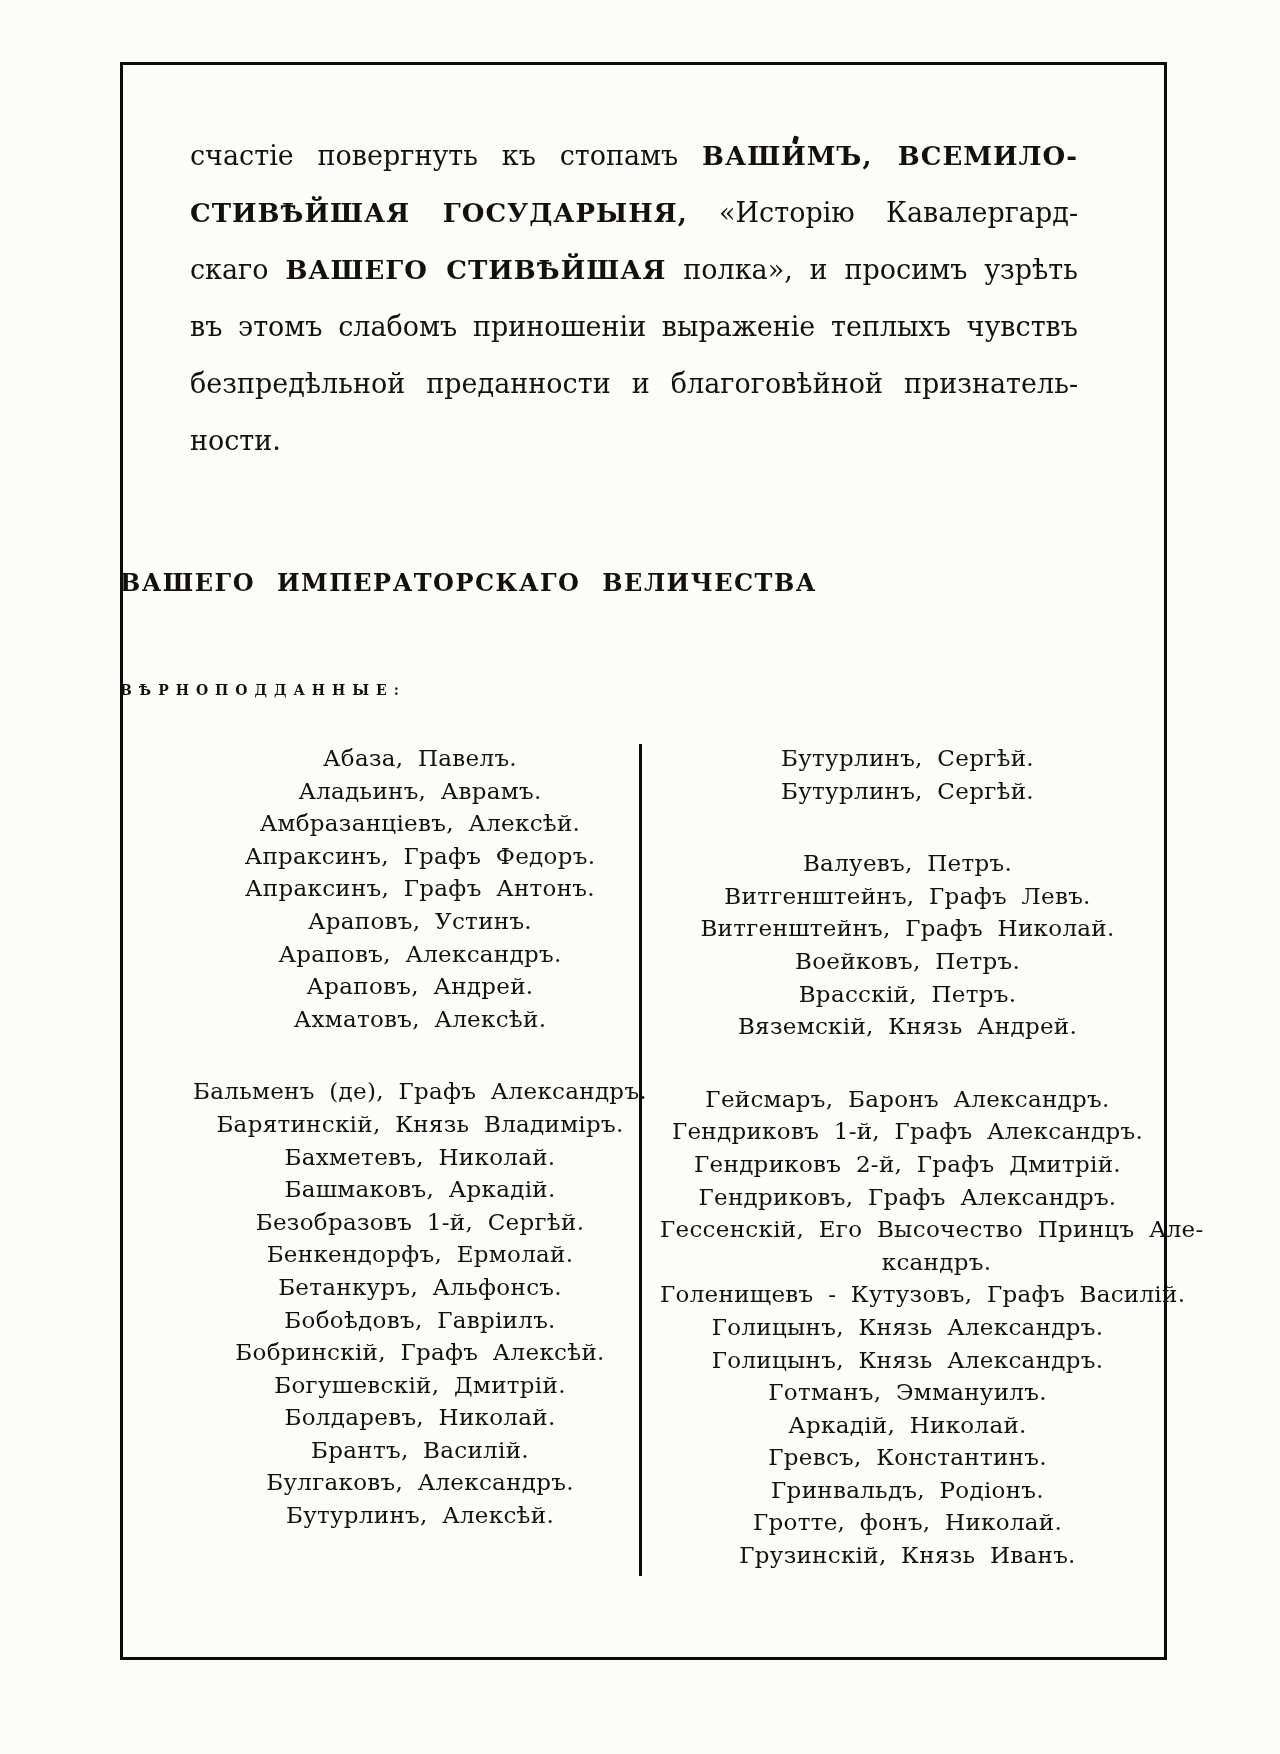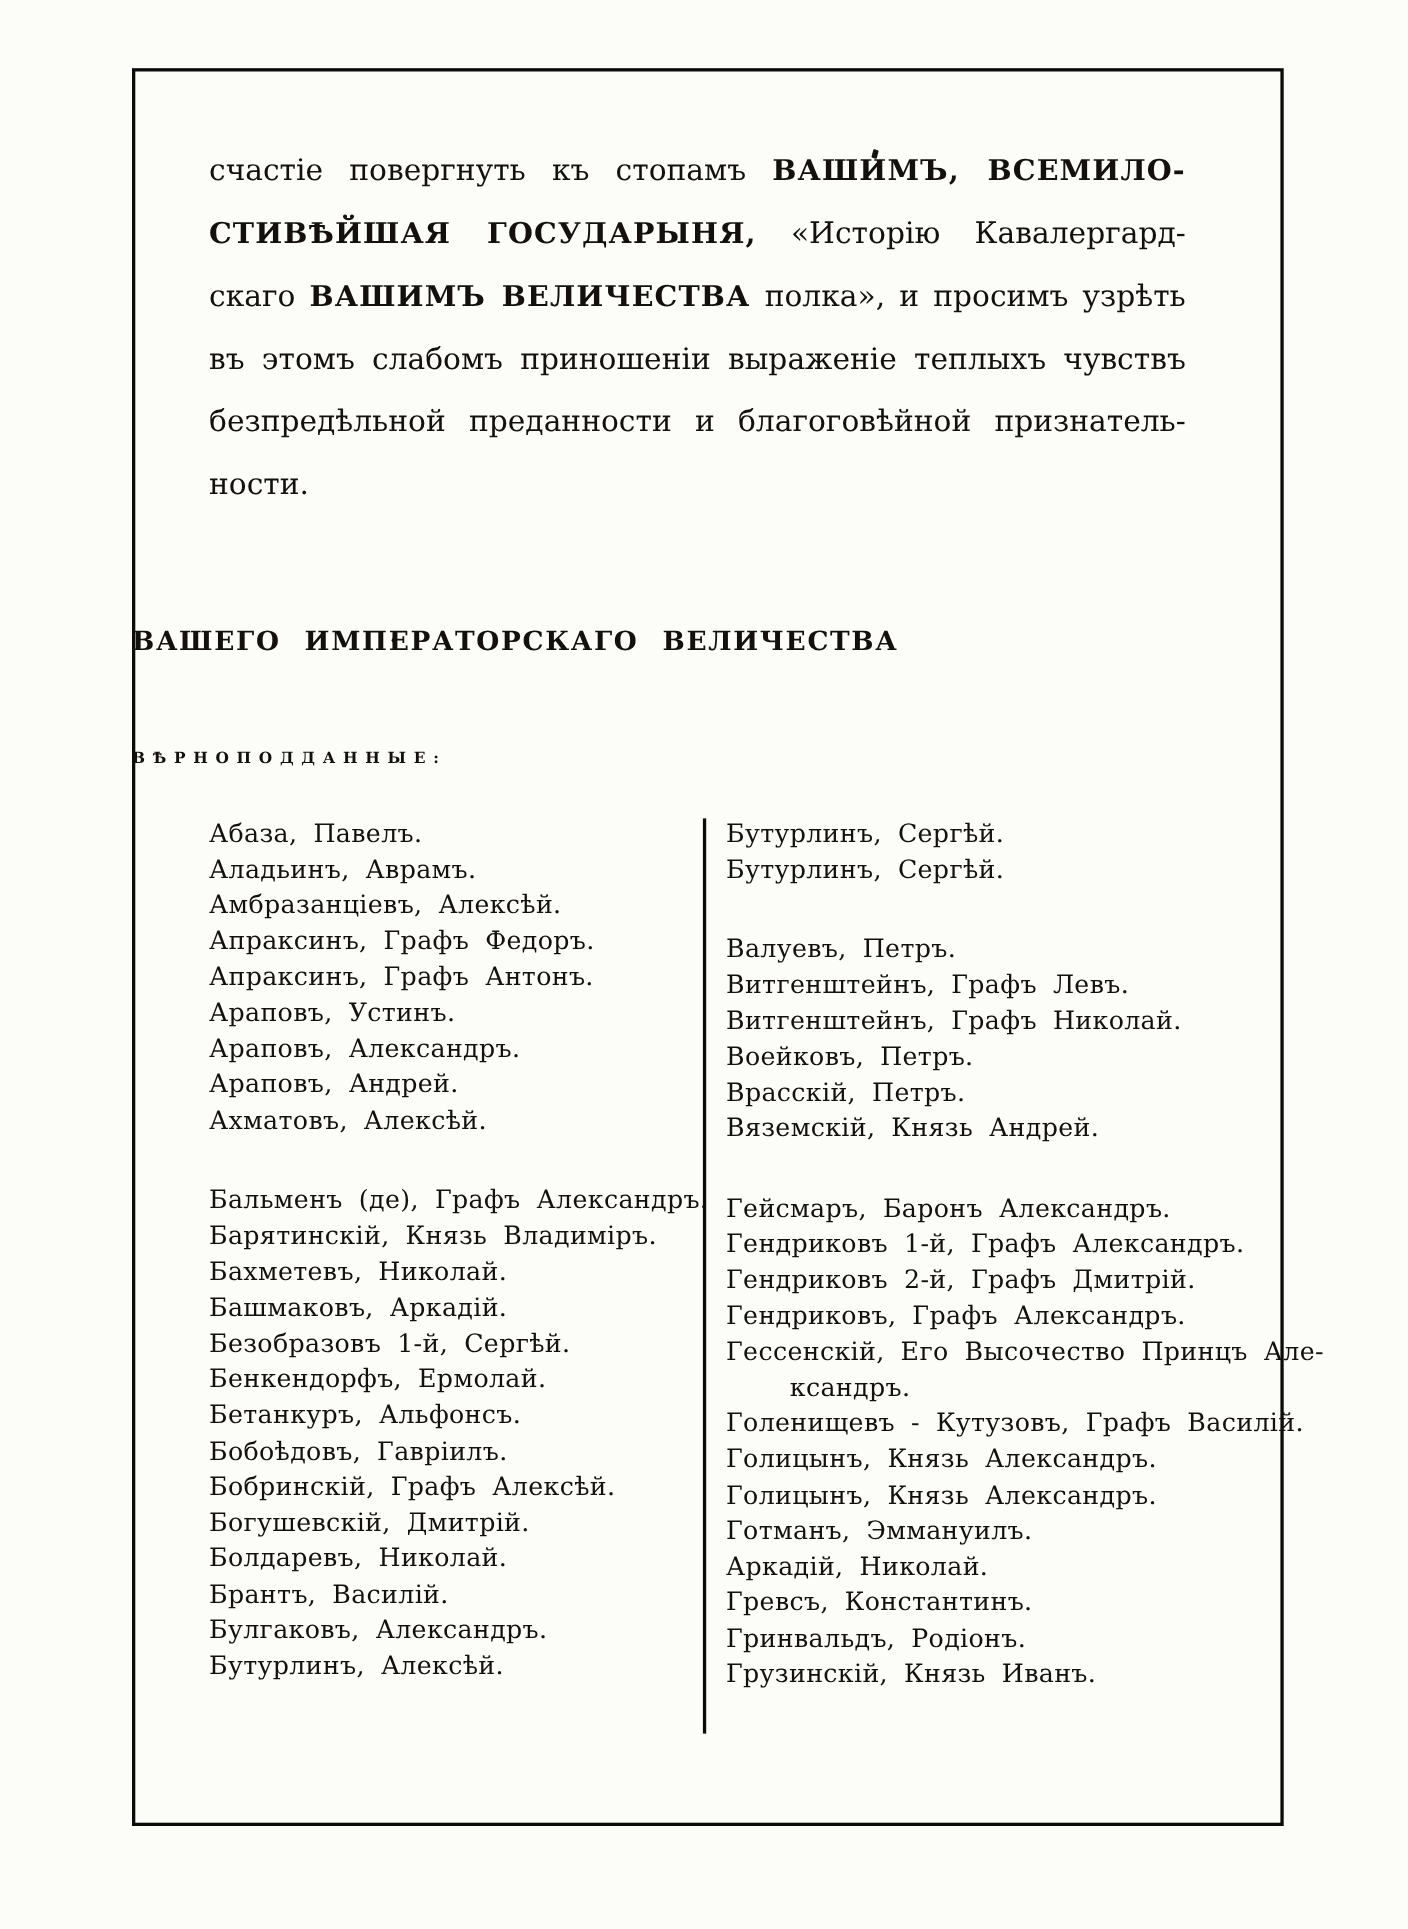--- a/index.html
+++ b/index.html
@@ -35,35 +35,35 @@
   .h2{
     position:absolute;left:120px;top:682px;width:1047px;
     text-align:left;font-weight:bold;font-size:14px;
     letter-spacing:7px;
   }
   
   .divider{position:absolute;left:639px;top:744px;width:3px;height:832px;background:#0b0b0b;}
   .col{position:absolute;top:742px;font-size:23px;letter-spacing:0.3px;word-spacing:7px;}
   .col-left{left:190px;width:460px;}
   .col-right{left:660px;width:495px;}
-  .group{margin:0 0 40px 0;}
+  .group{margin:0 0 40px 0;text-align:center;}
   .line{height:32.6px;line-height:32.6px;white-space:nowrap;}
   .indent{padding-left:58px;}
 </style>
 </head>
 <body>
 
 <div class="frame"></div>
 <div class="speck speck-a"></div>
 <div class="speck speck-b"></div>
 
 <div class="ded" id="dedication">
     <div class="ded-line just"><span class="it">счастіе повергнуть къ стопамъ </span><span class="bc">ВАШИМЪ, ВСЕМИЛО-</span></div>
     <div class="ded-line just"><span class="bc">СТИВѢЙШАЯ ГОСУДАРЫНЯ,</span><span class="it"> «Исторію Кавалергард-</span></div>
-    <div class="ded-line just"><span class="it">скаго </span><span class="bc">ВАШИМЪ ВЕЛИЧЕСТВА</span><span class="it"> полка», и просимъ узрѣть</span></div>
+    <div class="ded-line just"><span class="it">скаго </span><span class="bc">ВАШЕГО СТИВѢЙШАЯ</span><span class="it"> полка», и просимъ узрѣть</span></div>
     <div class="ded-line just"><span class="it">въ этомъ слабомъ приношеніи выраженіе теплыхъ чувствъ</span></div>
     <div class="ded-line just"><span class="it">безпредѣльной преданности и благоговѣйной признатель-</span></div>
     <div class="ded-line"><span class="it">ности.</span></div>
   </div>
 
 <div class="h1">ВАШЕГО ИМПЕРАТОРСКАГО ВЕЛИЧЕСТВА</div>
 <div class="h2">ВѢРНОПОДДАННЫЕ:</div>
 
 <div class="divider"></div>
 <div class="col col-left" id="col-left">
@@ -115,15 +115,16 @@
       <div class="line"><span class="it">Гендриковъ</span><span class="ro">, Графъ Александръ.</span></div>
       <div class="line"><span class="it">Гессенскій</span><span class="ro">, Его Высочество Принцъ </span><span class="it">Але-</span></div>
       <div class="line indent"><span class="it">ксандръ.</span></div>
       <div class="line"><span class="it">Голенищевъ - Кутузовъ</span><span class="ro">, Графъ Василій.</span></div>
       <div class="line"><span class="it">Голицынъ</span><span class="ro">, Князь Александръ.</span></div>
       <div class="line"><span class="it">Голицынъ</span><span class="ro">, Князь Александръ.</span></div>
       <div class="line"><span class="it">Готманъ</span><span class="ro">, Эммануилъ.</span></div>
       <div class="line"><span class="it">Аркадій</span><span class="ro">, Николай.</span></div>
       <div class="line"><span class="it">Гревсъ</span><span class="ro">, Константинъ.</span></div>
       <div class="line"><span class="it">Гринвальдъ</span><span class="ro">, Родіонъ.</span></div>
+      <div class="line"><span class="it">Гротте, фонъ</span><span class="ro">, Николай.</span></div>
       <div class="line"><span class="it">Грузинскій</span><span class="ro">, Князь Иванъ.</span></div>
     </div>
   </div>
 
 </body></html>

